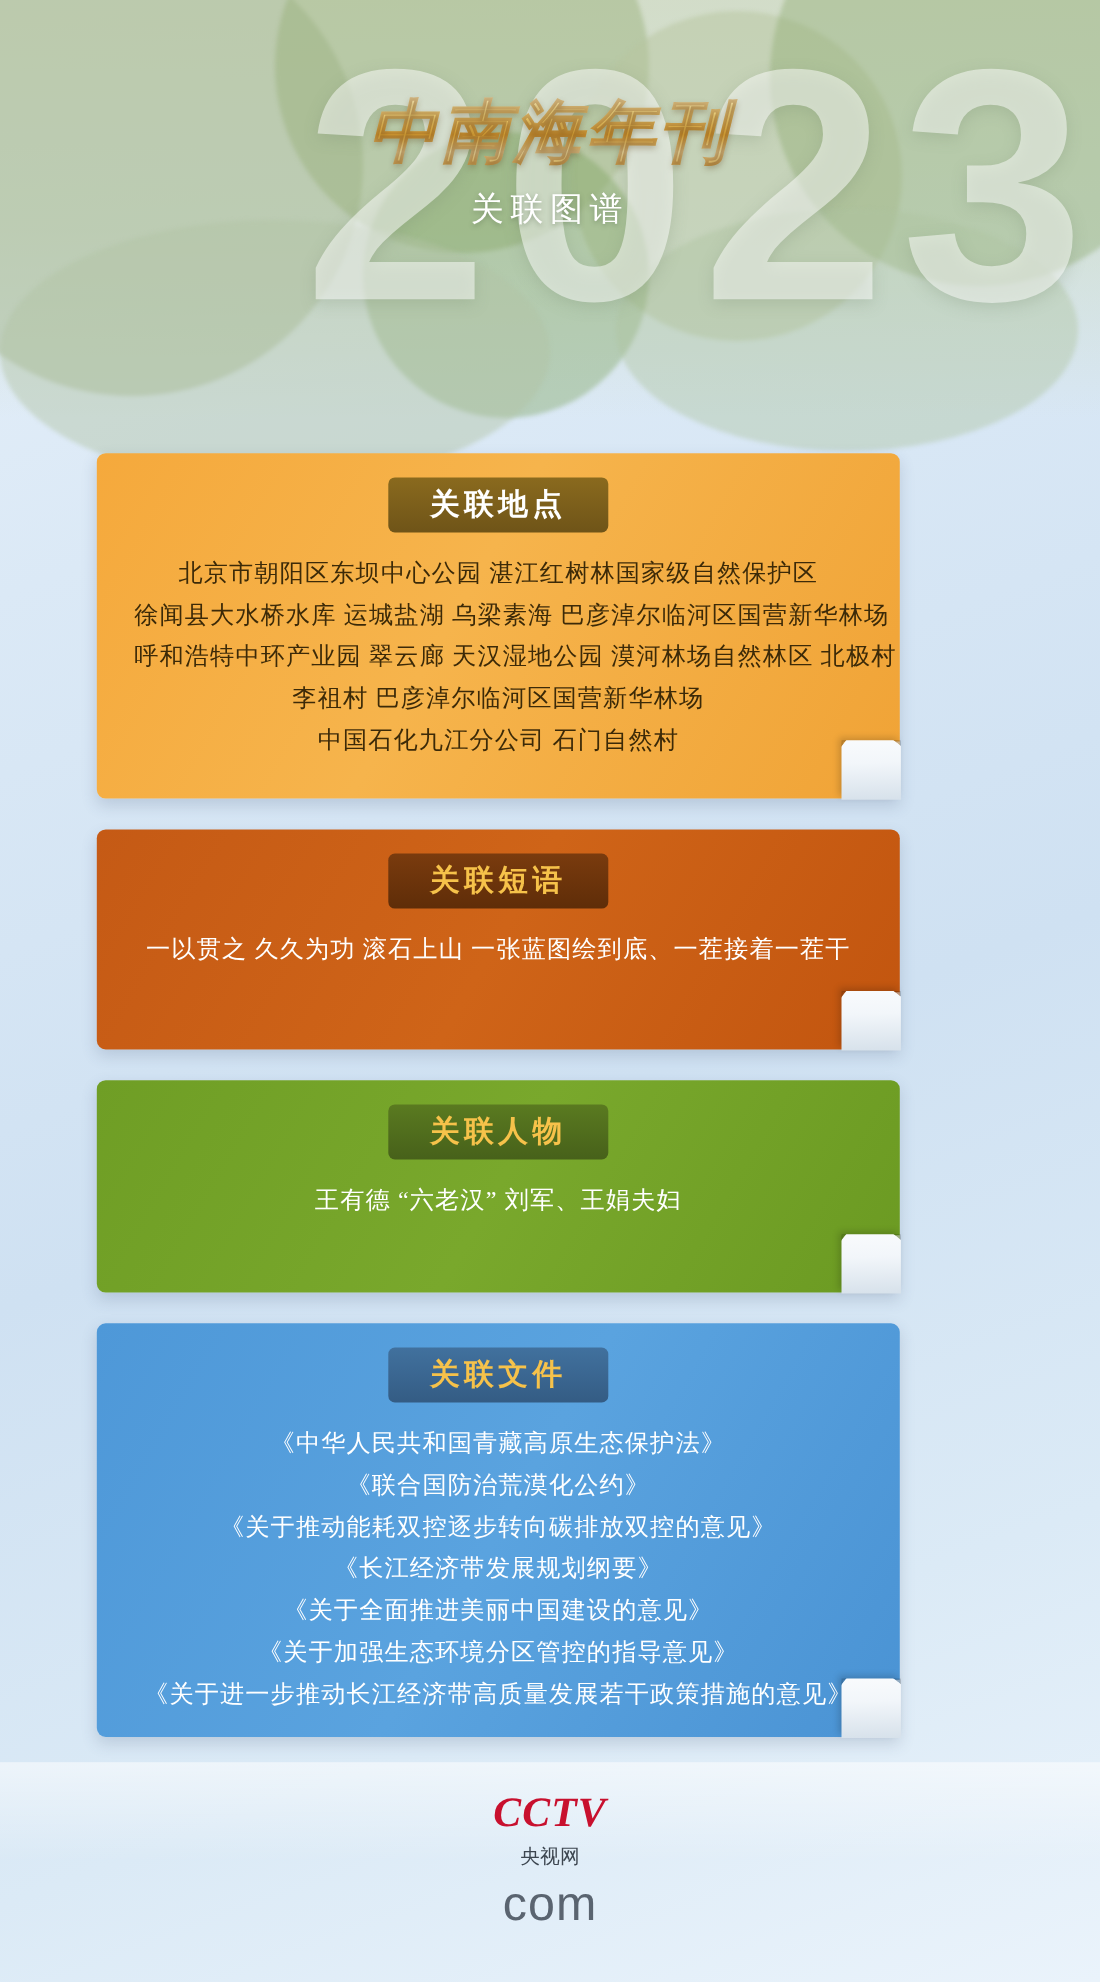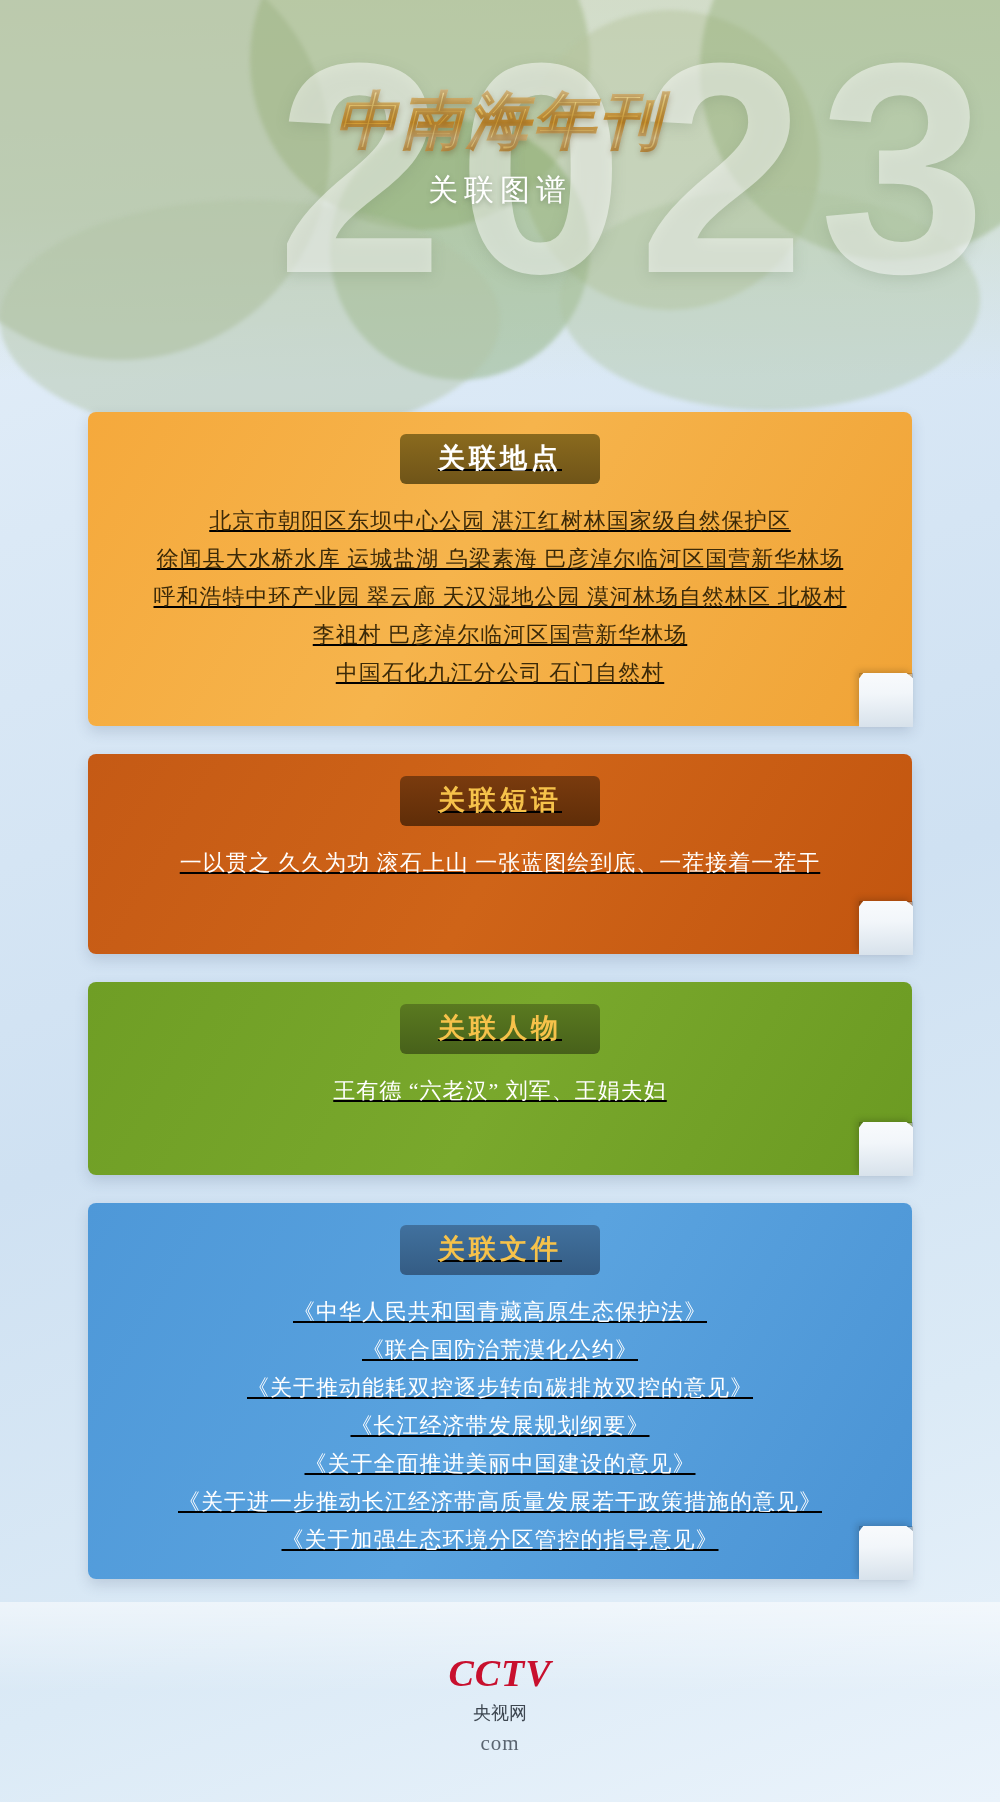--- a/index.html
+++ b/index.html
@@ -77,22 +77,21 @@
     letter-spacing: 6px;
     color: #ffffff;
     text-shadow: 0 2px 5px rgba(80,100,70,0.45);
   }
 
   
   .cards {
     position: absolute;
     left: 88px;
     top: 412px;
-    width: 824px;
-    text-decoration: underline;
+    width: 730px;
   }
   .card {
     position: relative;
     margin-bottom: 28px;
     padding: 22px 34px 34px;
     border-radius: 8px 8px 0 8px;
     box-shadow: 0 6px 14px rgba(60,80,110,0.18);
   }
   .card-orange { background: linear-gradient(120deg, #f5a93c 0%, #f6b44c 45%, #f0a336 100%); }
   .card-brown  { background: linear-gradient(120deg, #c55a15 0%, #cf6418 50%, #c2550f 100%); }
@@ -184,22 +183,22 @@
   }
   .logo-cctv {
     font-family: "Liberation Serif", serif;
     font-weight: bold;
     font-style: italic;
     font-size: 38px;
     letter-spacing: 1px;
     color: #c8102e;
   }
   .logo-com {
-    font-family: Liberation Serif, serif;
-    font-size: 21px;
+    font-family: Liberation Sans, sans-serif;
+    font-size: 44px;
     color: #5a6470;
     letter-spacing: 1px;
   }
   .logo-cn {
     font-family: "Liberation Serif", serif;
     font-size: 18px;
     line-height: 20px;
     color: #3d4650;
     text-align: left;
   }
@@ -270,22 +269,22 @@
   </section>
 
   <section class="card card-blue card-4">
     <div class="card-badge badge-blue">关联文件</div>
     <div class="card-lines">
       <p>《中华人民共和国青藏高原生态保护法》</p>
       <p>《联合国防治荒漠化公约》</p>
       <p>《关于推动能耗双控逐步转向碳排放双控的意见》</p>
       <p>《长江经济带发展规划纲要》</p>
       <p>《关于全面推进美丽中国建设的意见》</p>
+      <p>《关于加强生态环境分区管控的指导意见》</p>
       <p>《关于进一步推动长江经济带高质量发展若干政策措施的意见》</p>
-      <p>《关于加强生态环境分区管控的指导意见》</p>
     </div>
     <div class="corner-fold">
         <i></i>
       </div>
   </section>
 
 </div>
 
 <div class="reflection"></div>
 

